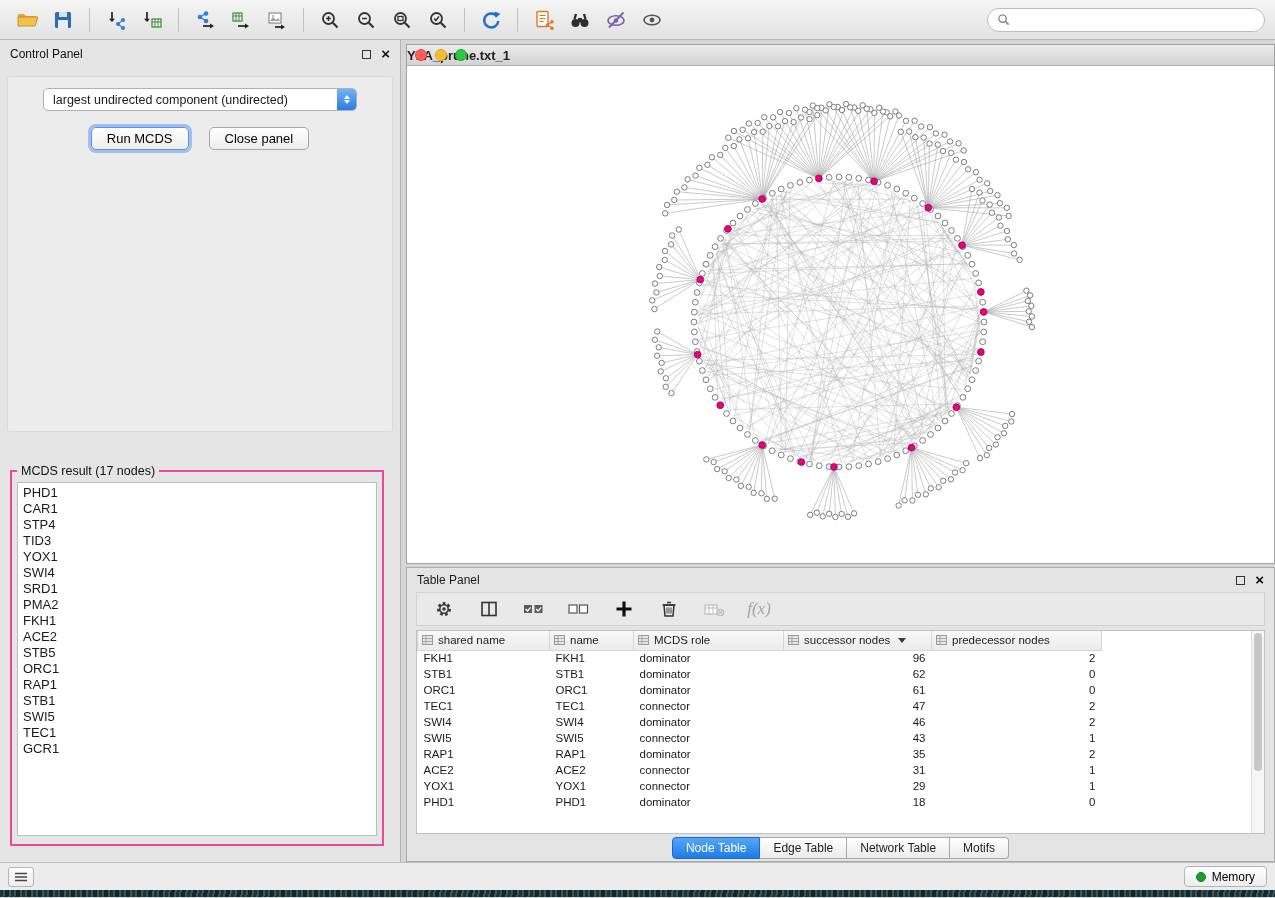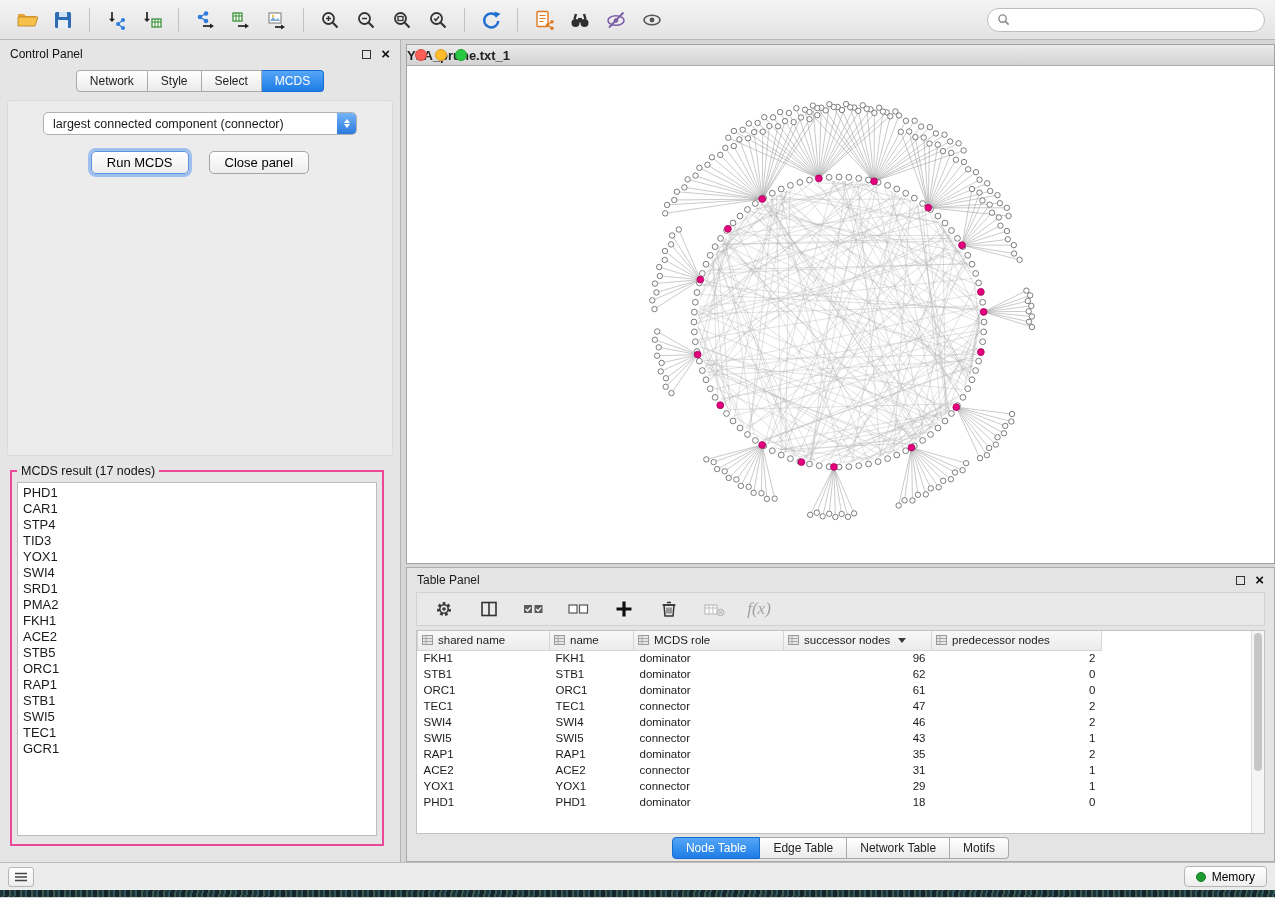--- a/index.html
+++ b/index.html
@@ -250,31 +250,23 @@
 <div class="content">
 
   <div class="control-panel">
     <div class="cp-header">
       <span>Control Panel</span>
       <span class="win-ctrls">
         <span class="float-box"></span>
         <span class="close-x">×</span>
       </span>
     </div>
-    <div class="tabs-row">
-      <div class="seg">
-        <div class="tab">Network</div>
-        <div class="tab">Style</div>
-        <div class="tab">Select</div>
-        <div class="tab active">MCDS</div>
-      </div>
-    </div>
     <div class="cp-inner">
       <div class="dropdown">
-        <span>largest connected component (connector)</span>
+        <span>largest undirected component (undirected)</span>
         <span class="dd-stepper">
           <span class="dd-arrow up"></span>
             <span class="dd-arrow down"></span>
         </span>
       </div>
       <div class="btn-row">
         <button class="push-btn focused">Run MCDS</button>
         <button class="push-btn">Close panel</button>
       </div>
     </div>

